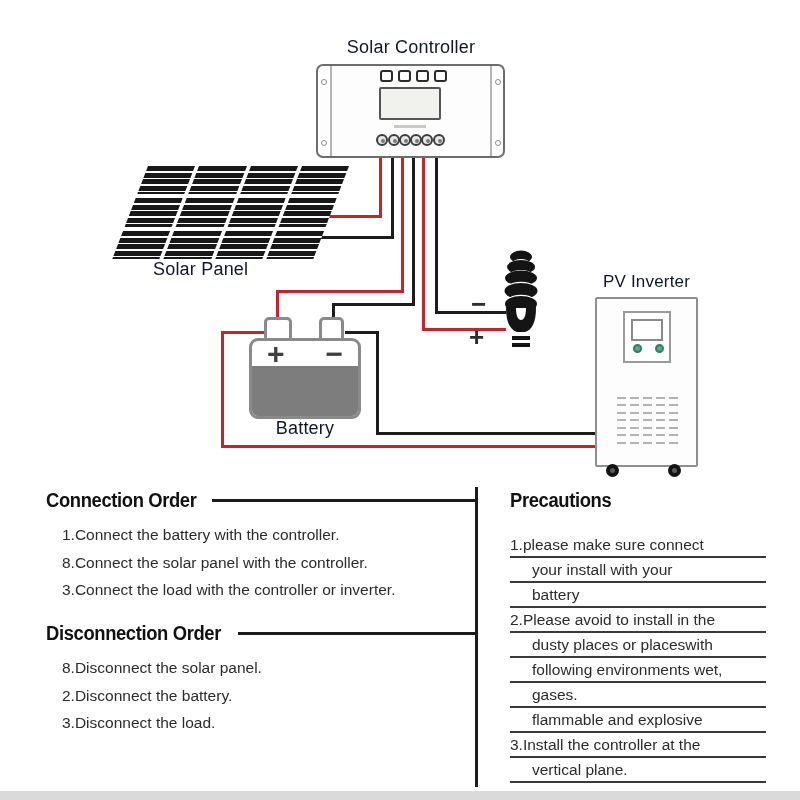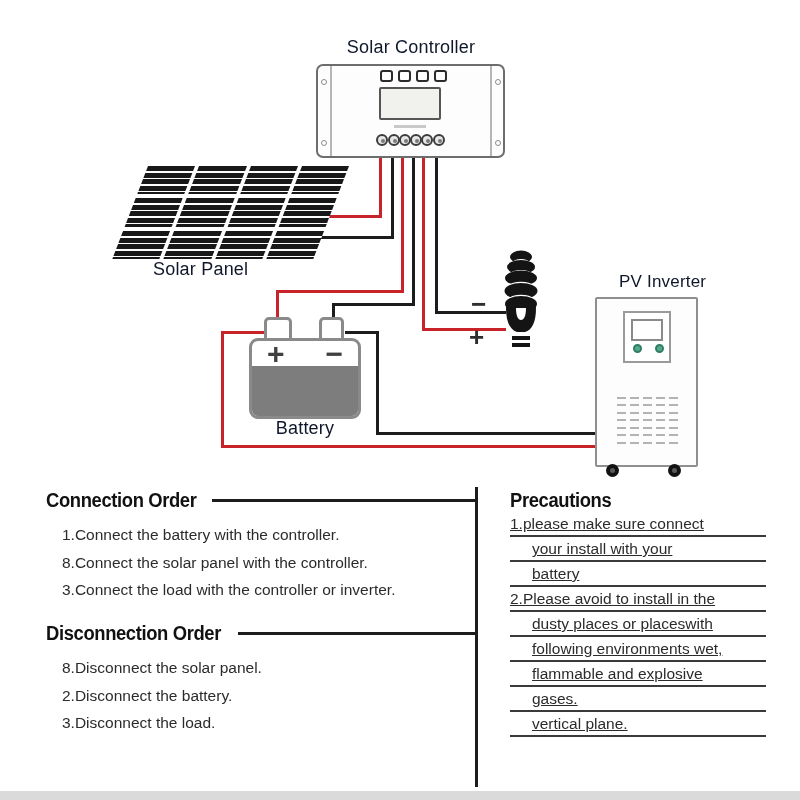--- a/index.html
+++ b/index.html
@@ -48,21 +48,21 @@
                       repeating-linear-gradient(to bottom,#b3b3b3 0 2px,transparent 2px 7.5px);}
   .foot{position:absolute;width:13px;height:13px;border-radius:50%;background:#121212;}
   .foot::after{content:"";position:absolute;left:4px;top:4px;width:5px;height:5px;border-radius:50%;background:#5a5a5a;}
   
   .section{position:absolute;}
   .hdr-row{display:flex;align-items:center;}
   .hdr{font-size:20px;font-weight:700;color:#111;letter-spacing:-.4px;transform:scaleX(.92);transform-origin:0 50%;white-space:nowrap;}
   .rule{flex:1;height:3px;background:#1c1c1c;margin-left:2px;}
   .items{margin-top:9px;padding-left:16px;font-size:15.5px;line-height:27.5px;color:#2b2b2b;}
   .divider{position:absolute;left:475px;top:487px;width:3px;height:300px;background:#1c1c1c;}
-  .prec-lines{text-decoration:underline;}
+  .prec-lines{margin-top:21px;}
   .prec-line{height:25px;box-sizing:border-box;border-bottom:2px solid #3a3a3a;
              font-size:15.5px;padding-top:3px;color:#2b2b2b;}
   .prec-line.indent{padding-left:22px;}
   .bottom-strip{position:absolute;left:0;top:791px;width:800px;height:9px;background:#dadada;}
 </style>
 </head>
 <body>
 
 <div class="stage">
 
@@ -155,21 +155,21 @@
     <ellipse cx="20" cy="35" rx="11" ry="3.3" fill="#fff"></ellipse>
     <ellipse cx="20" cy="41" rx="16.5" ry="8" fill="#141414"></ellipse>
     <ellipse cx="20" cy="48" rx="11" ry="3.3" fill="#fff"></ellipse>
     <ellipse cx="20" cy="54" rx="16" ry="8" fill="#141414"></ellipse>
     <path d="M5,58 C5,72 9,80 16,82 L24,82 C31,80 35,72 35,58 C35,53 28,51 20,51 C12,51 5,53 5,58 Z" fill="#141414"></path>
     <path d="M15,58 C15,66 17,70 20,70 C23,70 25,66 25,58 Z" fill="#fff"></path>
     <rect x="11" y="86" width="18" height="4" fill="#141414"></rect>
     <rect x="11" y="93" width="18" height="4" fill="#141414"></rect>
   </svg>
 
-  <div class="lbl" style="left:595px;top:272px;width:103px;text-align:left;font-size:17px;margin-left:24px;">PV Inverter</div>
+  <div class="lbl" style="left:595px;top:272px;width:103px;text-align:center;font-size:17px;">PV Inverter</div>
   <div class="inverter">
     <div class="inv-display">
       <div class="inv-screen"></div>
       <span class="inv-btn" style="left:8px;"></span>
       <span class="inv-btn" style="left:30px;"></span>
     </div>
     <div class="vents"></div>
   </div>
   <span class="foot" style="left:606px;top:464px;"></span>
   <span class="foot" style="left:668px;top:464px;"></span>
@@ -202,20 +202,21 @@
 
   <div class="section" style="left:510px;top:489px;width:256px;">
     <div class="hdr">Precautions</div>
     <div class="prec-lines">
       <div class="prec-line">1.please make sure connect</div>
       <div class="prec-line indent">your install with your</div>
       <div class="prec-line indent">battery</div>
       <div class="prec-line">2.Please avoid to install in the</div>
       <div class="prec-line indent">dusty places or placeswith</div>
       <div class="prec-line indent">following environments wet,</div>
+      <div class="prec-line indent">gases.</div>
       <div class="prec-line indent">flammable and explosive</div>
-      <div class="prec-line indent">gases.</div>
+      <div class="prec-line">3.Install the controller at the</div>
       <div class="prec-line indent">vertical plane.</div>
     </div>
   </div>
 
   <div class="bottom-strip"></div>
 </div>
 
 </body></html>

